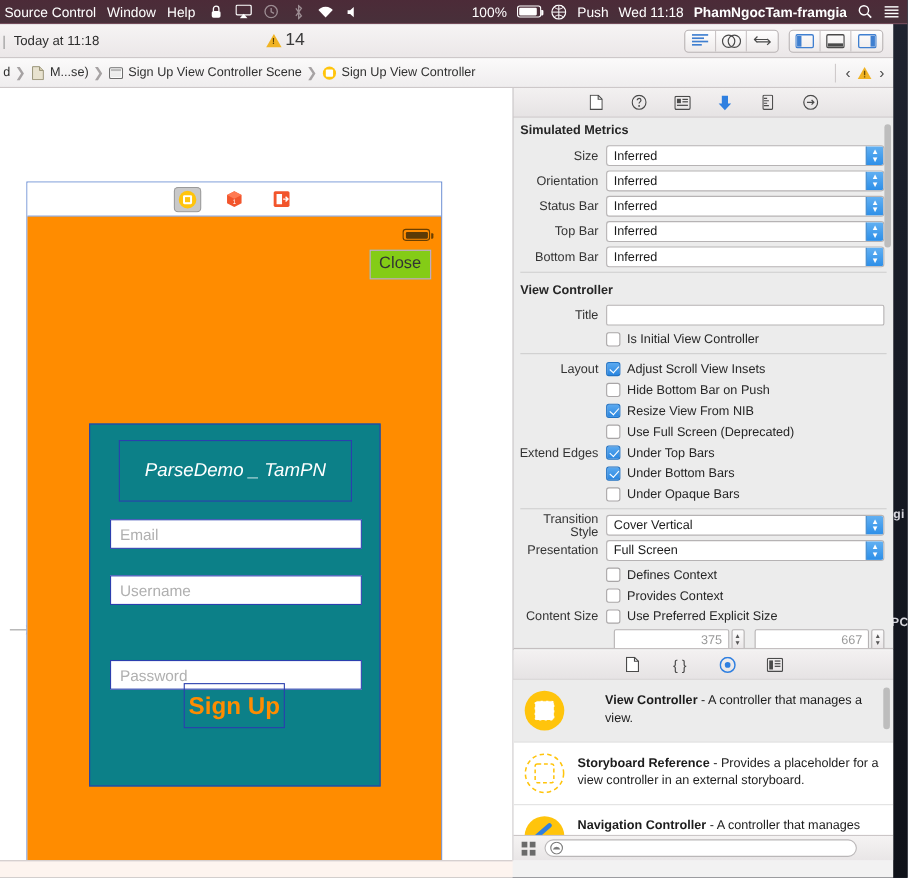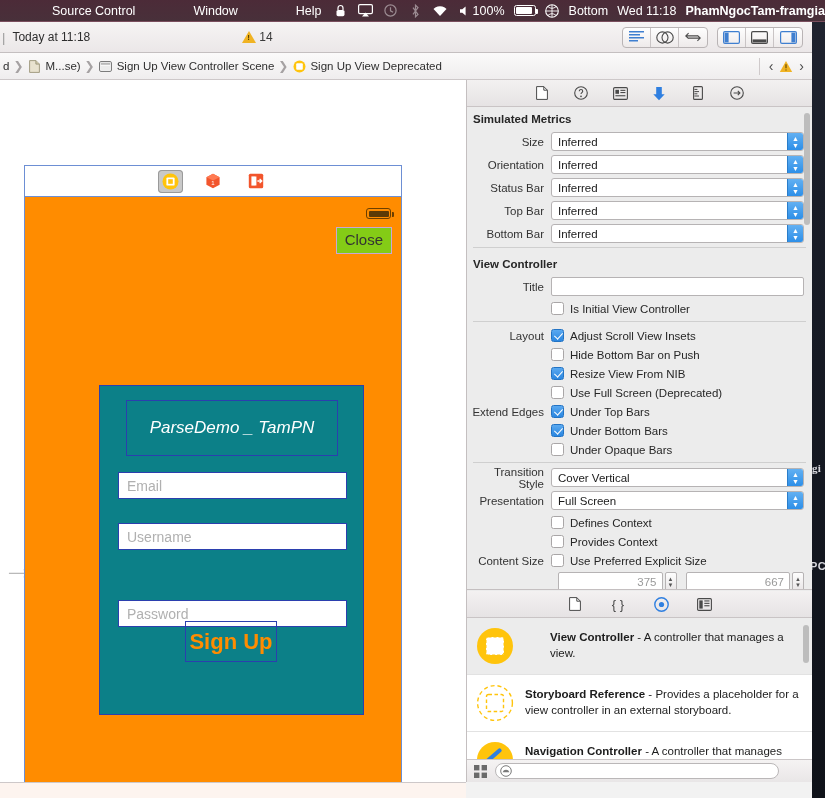--- a/index.html
+++ b/index.html
@@ -20,21 +20,21 @@
     letter-spacing: .3px; opacity: .92;
   }
 
   
   .menubar {
     position: absolute; left:0; top:0; width:825px; height:22px;
     background: linear-gradient(180deg,#4c2b38 0%,#48303a 100%);
     border-bottom: 1px solid #7a4f5e;
     display:flex; align-items:center; color:#fff; font-size:12.5px;
   }
-  .menu-item { padding: 0 5px; white-space: nowrap; line-height: 22px; margin-left: 48px; }
+  .menu-item { padding: 0 5px; white-space: nowrap; line-height: 22px; }
   .menu-item.first { padding-left: 4px; }
   .mb-icons { display:flex; align-items:center; gap:10px; margin-left: 6px; }
   .mb-ic { width:15px; height:15px; display:flex; align-items:center; justify-content:center;
            color:#fff; font-size:13px; line-height:1; }
   .mb-ic.dim { opacity:.45; }
   .mb-right { margin-left:auto; display:flex; align-items:center; gap:9px; padding-right:7px; }
   .mb-txt { font-size:12.5px; color:#fff; white-space:nowrap; }
   .mb-txt.bold { font-weight:bold; }
 
   
@@ -59,21 +59,21 @@
     margin-left:2px; display:flex; align-items:center; gap:7px;
     font-size:12px; color:#2d2d2d;
   }
   .tb-divider { color:#9a9a9a; font-size:13px; }
   .tb-warn { display:flex; align-items:center; gap:3px; margin-left:152px; }
   .warn-tri {
     width:0;height:0;border-left:7px solid transparent;border-right:7px solid transparent;
     border-bottom:12px solid #f0b323; position:relative;
   }
   .warn-tri:after{content:'!';position:absolute;left:-2px;top:2px;font-size:8px;font-weight:bold;color:#5a4100;}
-  .warn-count { font-size:12px; color:#3a3a3a; }
+  .warn-count { font-size:16px; color:#3a3a3a; }
 
   .tb-right { margin-left:auto; display:flex; align-items:center; gap:9px; padding-right:9px; }
   .seg { display:flex; border:1px solid #b9b4b5; border-radius:4px; overflow:hidden;
          background:linear-gradient(180deg,#fefefe,#eeeaea); height:21px; }
   .seg > div { width:28px; display:flex; align-items:center; justify-content:center;
                border-right:1px solid #c9c4c5; cursor:default; }
   .seg > div:last-child { border-right:none; }
 
   
   .jumpbar {
@@ -114,21 +114,21 @@
   }
   .dev-batt:after{content:'';position:absolute;right:-4px;top:3px;width:2.5px;height:5px;background:#6b3f00;border-radius:0 1px 1px 0;}
   .dev-batt i{position:absolute;left:1.5px;top:1.5px;bottom:1.5px;right:1.5px;background:#5c3a06;border-radius:1px;}
 
   .close-btn {
     position:absolute; right:9px; top:30px; background:#84cc16; border:1px solid #c9a6d8;
     padding:3px 8px; font-size:15px; color:#333; line-height:1.25;
   }
 
   .form-panel {
-    position:absolute; left:74px; top:188px; width:265px; height:330px;
+    position:absolute; left:56px; top:188px; width:265px; height:330px;
     background:#0C8088; border:1px solid #2b3fae;text-decoration:underline;
   }
   .app-title {
     position:absolute; left:26px; top:14px; width:212px; height:56px;
     border:1px solid #2b3fae; color:#fff; font-style:italic; font-size:17px;
     display:flex; align-items:center; justify-content:center; white-space:nowrap;
   }
   .tfield {
     position:absolute; left:18px; width:229px; height:27px; background:#fff;
     border:1px solid #2b3fae; display:flex; align-items:center;
@@ -238,21 +238,21 @@
 
   
   svg { display:block; }
 </style>
 </head>
 <body>
 
 <div id="root">
 
   <div class="desktop"></div>
-  <div class="desk-text" style="left:812px; top:462px;font-family:Liberation Serif, serif;">gi</div>
+  <div class="desk-text" style="left:812px; top:462px;">gi</div>
   <div class="desk-text" style="left:810px; top:560px;">PC</div>
 
   <div class="menubar">
     <div class="menu-item first">Source Control</div>
     <div class="menu-item">Window</div>
     <div class="menu-item">Help</div>
 
     <div class="mb-icons">
       <div class="mb-ic">
         <svg width="11" height="13" viewBox="0 0 11 13">
@@ -293,21 +293,21 @@
       <div class="mb-txt">100%</div>
       <div class="batt">
           <i></i>
         </div>
       <div class="mb-ic">
         <svg width="14" height="14" viewBox="0 0 14 14">
             <circle cx="7" cy="7" r="6.3" fill="none" stroke="#fff" stroke-width="1.1"></circle>
             <path d="M7 .9v12.2M.9 7h12.2M3 2.6c2.4 2.2 5.6 2.2 8 0M3 11.4c2.4-2.2 5.6-2.2 8 0" fill="none" stroke="#fff" stroke-width=".9"></path>
           </svg>
       </div>
-      <div class="mb-txt">Bottom</div>
+      <div class="mb-txt">Push</div>
       <div class="mb-txt">Wed 11:18</div>
       <div class="mb-txt bold">PhamNgocTam-framgia</div>
       <div class="mb-ic">
         <svg width="13" height="13" viewBox="0 0 13 13">
             <circle cx="5.4" cy="5.4" r="4.2" fill="none" stroke="#fff" stroke-width="1.3"></circle>
             <path d="M8.6 8.6l3.4 3.4" stroke="#fff" stroke-width="1.4" fill="none"></path>
           </svg>
       </div>
       <div class="mb-ic">
         <svg width="13" height="12" viewBox="0 0 13 12">
@@ -407,21 +407,21 @@
         <span>Sign Up View Controller Scene</span>
       </div>
       <span class="chev">❯</span>
       <div class="crumb">
         <span class="crumb-ic">
           <svg width="13" height="13" viewBox="0 0 13 13">
               <circle cx="6.5" cy="6.5" r="6" fill="#FFC40C"></circle>
               <rect x="3.2" y="3.2" width="6.6" height="6.6" rx="1" fill="#fff"></rect>
             </svg>
         </span>
-        <span>Sign Up View Deprecated</span>
+        <span>Sign Up View Controller</span>
       </div>
 
       <div class="jb-right">
         <span class="jb-arrow">‹</span>
         <span>
           <svg width="14" height="13" viewBox="0 0 14 13">
               <path d="M7 .9l6.2 11H.8z" fill="#f0b323"></path>
               <path d="M7 4.3v4M7 9.4v1.1" stroke="#6b4c00" stroke-width="1.2"></path>
             </svg>
         </span>

